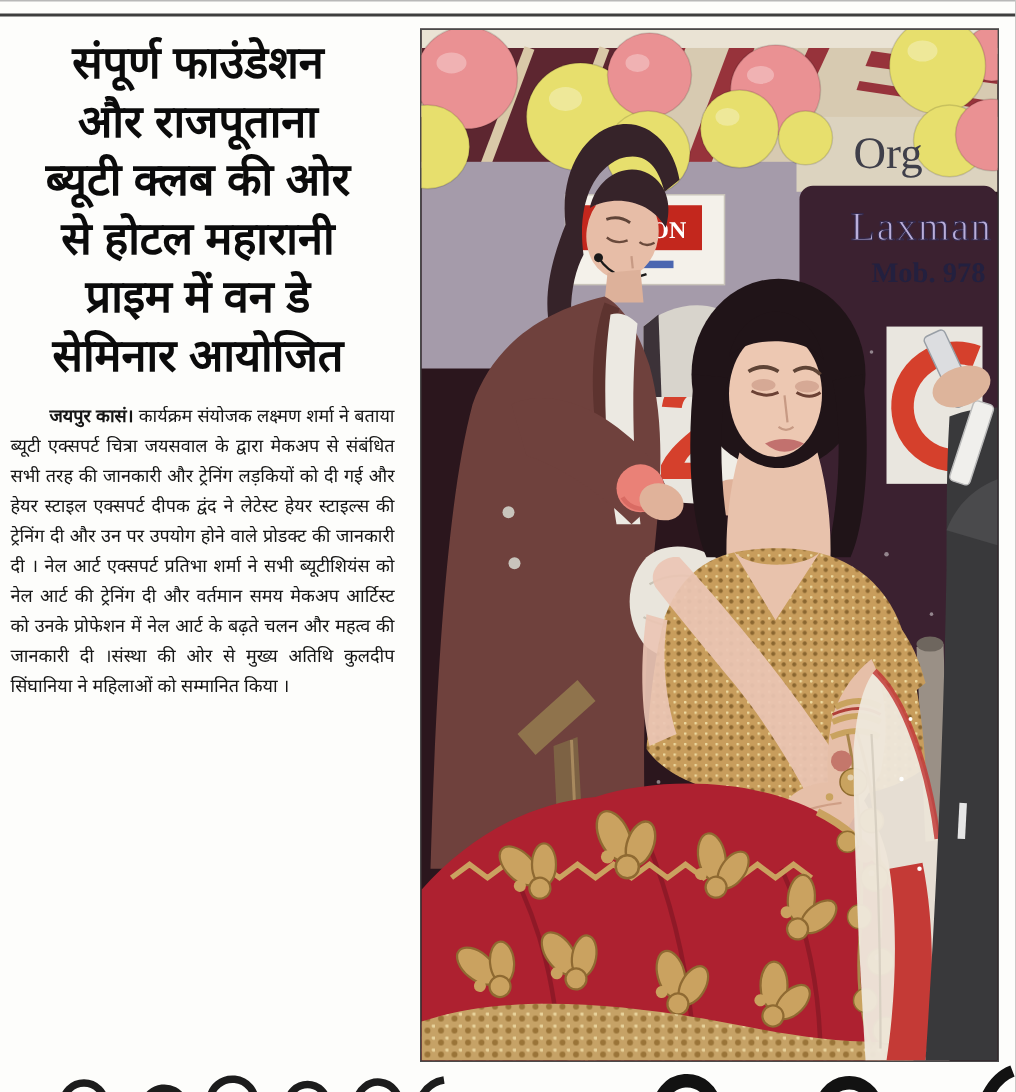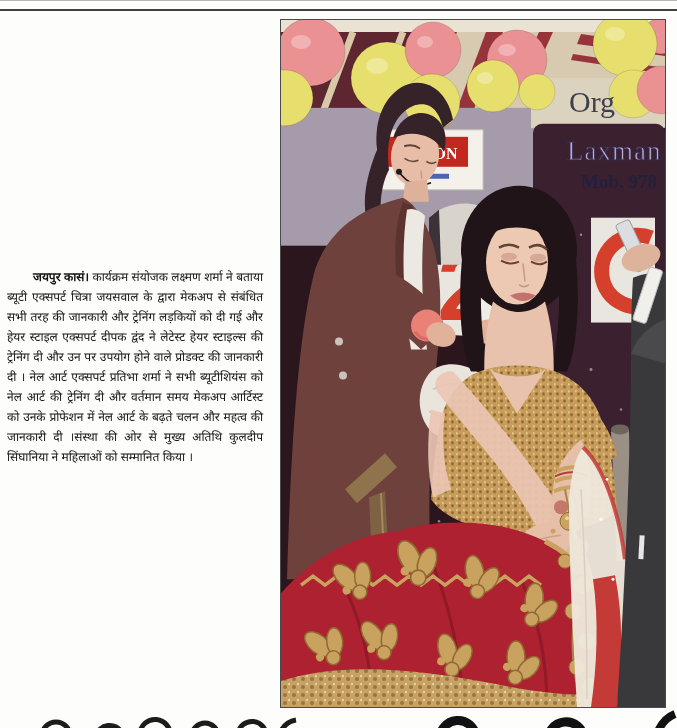--- a/index.html
+++ b/index.html
@@ -29,20 +29,28 @@
   .cutoff-right{position:absolute;left:428px;top:710px;width:249px;height:18px;}
 </style>
 </head>
 <body>
 
 <div class="page">
 
   <div class="rule-light"></div>
   <div class="rule-dark"></div>
 
+  <div class="headline">
+    <div>संपूर्ण फाउंडेशन</div>
+    <div>और राजपूताना</div>
+    <div>ब्यूटी क्लब की ओर</div>
+    <div>से होटल महारानी</div>
+    <div>प्राइम में वन डे</div>
+    <div>सेमिनार आयोजित</div>
+  </div>
 
   <div class="body-text">
     <p><span class="dateline">जयपुर कासं।</span><span> कार्यक्रम संयोजक लक्ष्मण शर्मा ने बताया  ब्यूटी एक्सपर्ट चित्रा जयसवाल के द्वारा मेकअप से संबंधित सभी तरह की जानकारी और ट्रेनिंग लड़कियों को दी गई और हेयर स्टाइल एक्सपर्ट दीपक द्वंद ने लेटेस्ट हेयर स्टाइल्स की ट्रेनिंग दी और उन पर उपयोग होने वाले प्रोडक्ट की जानकारी दी । नेल आर्ट एक्सपर्ट प्रतिभा शर्मा ने सभी ब्यूटीशियंस को नेल आर्ट की ट्रेनिंग दी और वर्तमान समय मेकअप आर्टिस्ट को उनके प्रोफेशन में नेल आर्ट के बढ़ते चलन और महत्व की जानकारी दी ।संस्था की ओर से मुख्य अतिथि कुलदीप सिंघानिया ने महिलाओं को सम्मानित किया  ।</span></p>
   </div>
 
   <div class="photo-frame">
     <svg viewBox="0 0 384 688" preserveAspectRatio="none">
       <defs>
         <pattern id="golddot" width="7" height="7" patternUnits="userSpaceOnUse">
           <rect width="7" height="7" fill="#c89d5c"></rect>

